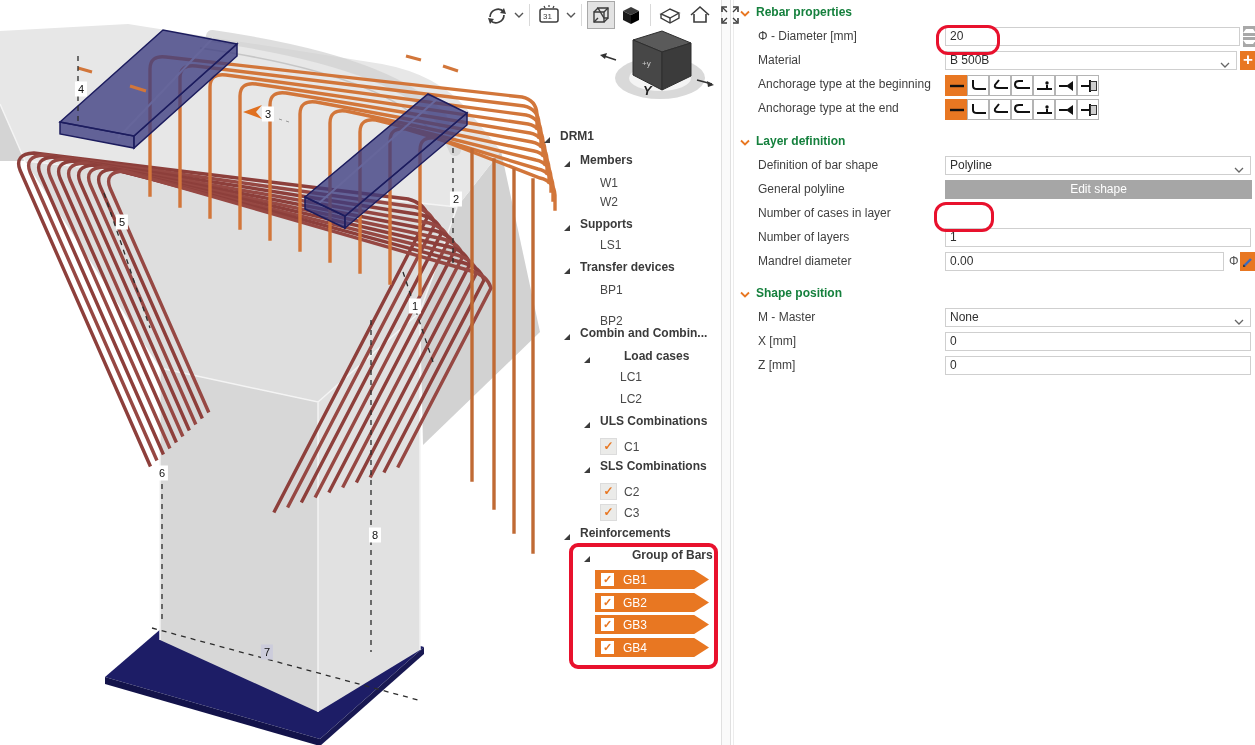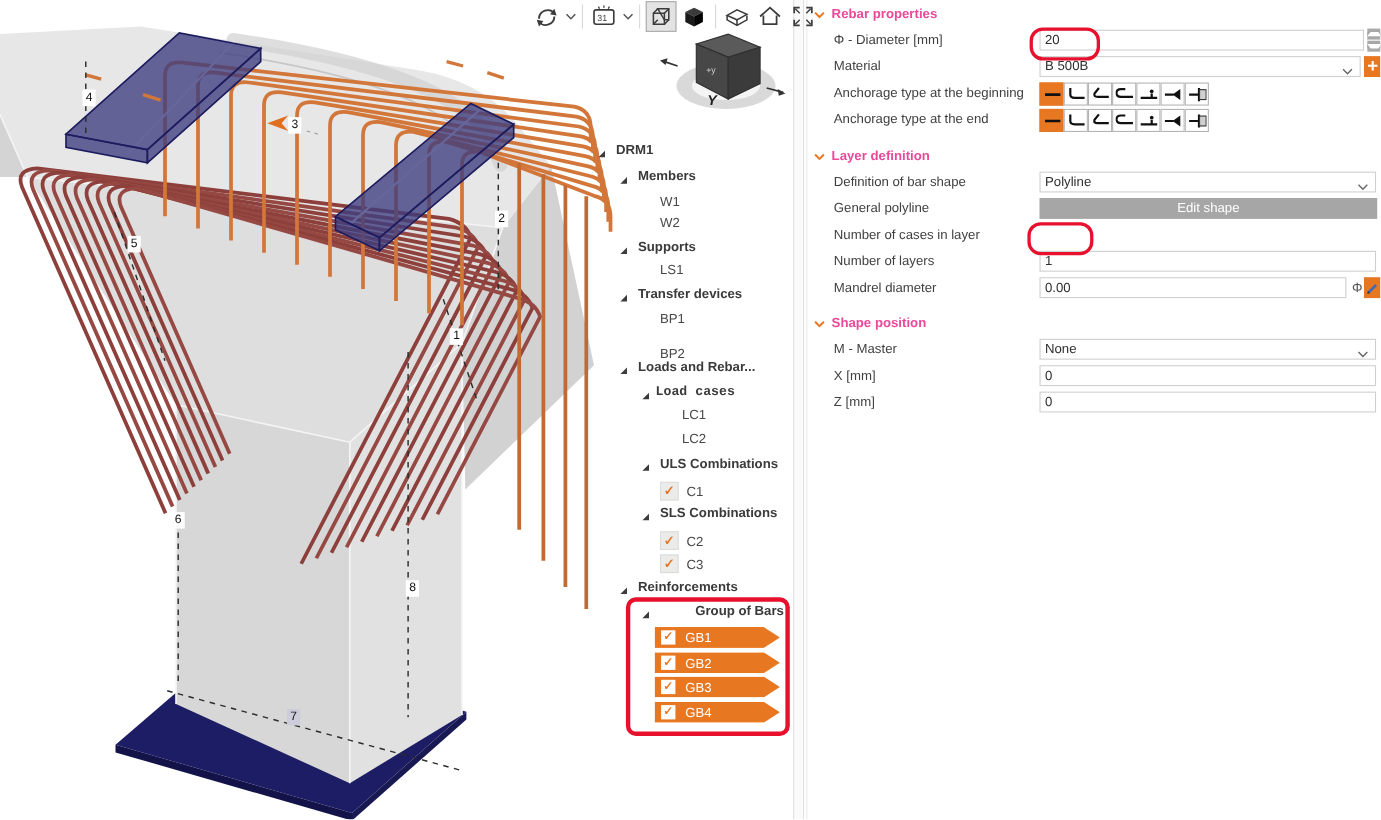--- a/index.html
+++ b/index.html
@@ -21,21 +21,21 @@
   .banner{position:relative;height:19px;width:114px;background:#e87722;display:flex;align-items:center;
           clip-path:polygon(0 0,87% 0,100% 50%,87% 100%,0 100%);color:#fff;font-size:12px;}
   .banner .cb{width:13px;height:13px;background:#fff;border:none;margin:0 9px 0 6px;font-size:11px;line-height:11px;}
   #tree-scrollbar{position:absolute;left:721px;top:0;width:8px;height:745px;background:#fafafa;
                   border-left:1px solid #e0e0e0;border-right:1px solid #e0e0e0;}
   #panel-divider{position:absolute;left:733px;top:0;width:1px;height:745px;background:#ececec;}
   
   #panel{position:absolute;left:735px;top:0;width:520px;height:745px;background:#fff;font-size:12px;}
   .sec-header{position:absolute;left:0;width:100%;height:20px;}
   .sec-header .chev{position:absolute;left:5px;top:5px;}
-  .sec-header .sec-title{position:absolute;left:21px;top:3px;font-weight:bold;color:#ec4899;}
+  .sec-header .sec-title{position:absolute;left:21px;top:3px;font-weight:bold;color:#15803d;}
   .prow-label{position:absolute;left:23px;width:185px;height:19px;line-height:19px;color:#3f3f3f;white-space:nowrap;}
   .field{position:absolute;left:210px;height:17px;border:1px solid #cfcfcf;background:#fff;line-height:17px;
          padding-left:4px;color:#2f2f2f;}
   .dropdown .dd-chev{position:absolute;right:6px;top:5px;}
   .gray-btn{position:absolute;left:210px;width:307px;height:19px;background:#a6a6a6;color:#fff;text-align:center;
             line-height:19px;}
   .anch-box{position:absolute;width:20px;height:19px;border:1px solid #b4b4b4;background:#fff;display:flex;
             align-items:center;justify-content:center;}
   .anch-box.sel{background:#e87722;border-color:#e87722;}
   .spinner{position:absolute;left:508px;width:13px;height:21px;top:-1px;display:flex;flex-direction:column;}
@@ -291,28 +291,28 @@
       <div class="tree-row" style="top: 302px;">
         <div style="position: absolute; left: 600px; top: 12px; display: flex; align-items: center;">
           <span>BP2</span>
         </div>
       </div>
       <div class="tree-row bold" style="top: 324px;">
         <span class="tri" style="left: 563px; top: 6px;"><svg width="8" height="8">
             <polygon points="7,1 7,7 1,7" fill="#3c3c3c"></polygon>
           </svg></span>
         <div style="position: absolute; left: 580px; top: 2px; display: flex; align-items: center;">
-          <span>Loads and Rebar...</span>
+          <span>Combin and Combin...</span>
         </div>
       </div>
       <div class="tree-row bold" style="top: 347px;">
         <span class="tri" style="left: 583px; top: 6px;"><svg width="8" height="8">
             <polygon points="7,1 7,7 1,7" fill="#3c3c3c"></polygon>
           </svg></span>
-        <div style="position: absolute; left: 596px; top: 2px; display: flex;  font-family: Liberation Mono, monospace;">
+        <div style="position: absolute; left: 624px; top: 2px; display: flex; ">
           <span>Load cases</span>
         </div>
       </div>
       <div class="tree-row" style="top: 368px;">
         <div style="position: absolute; left: 620px; top: 2px; display: flex; align-items: center;">
           <span>LC1</span>
         </div>
       </div>
       <div class="tree-row" style="top: 390px;">
         <div style="position: absolute; left: 620px; top: 2px; display: flex; align-items: center;">

